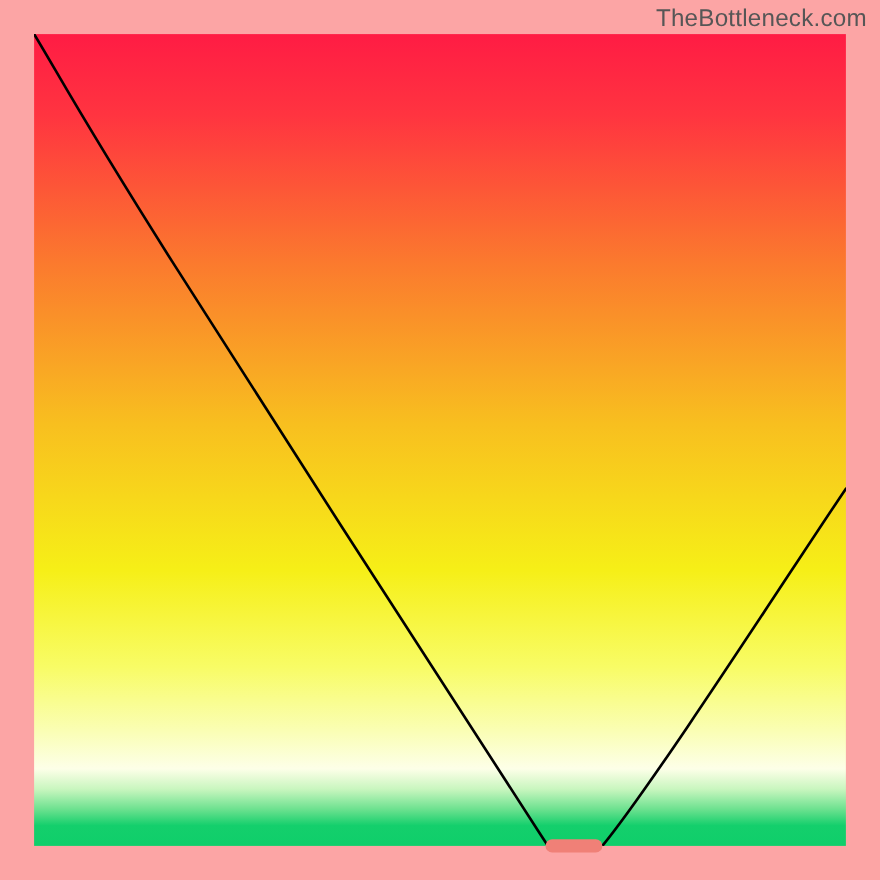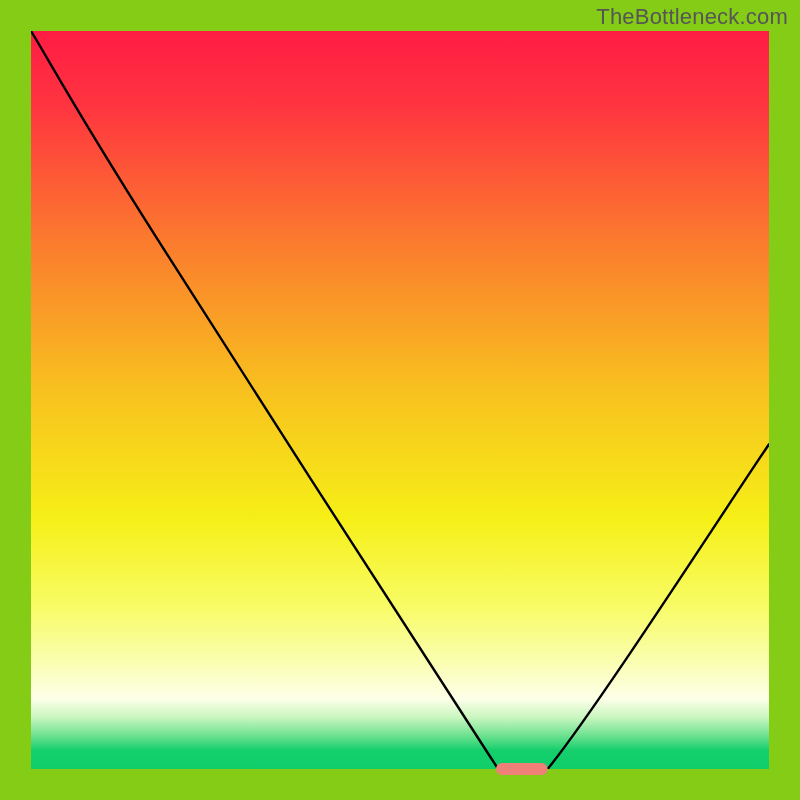--- a/index.html
+++ b/index.html
@@ -7,21 +7,21 @@
     padding: 0;
     width: 800px;
     height: 800px;
     background: #000;
     overflow: hidden;
   }
   .frame {
     position: relative;
     width: 800px;
     height: 800px;
-    background: #84cc16;
+    background: #fca5a5;
   }
   .watermark {
     position: absolute;
     top: 4px;
     right: 12px;
     font-family: Arial, Helvetica, sans-serif;
     font-size: 22px;
     color: #565656;
     letter-spacing: 0.2px;
     z-index: 10;

